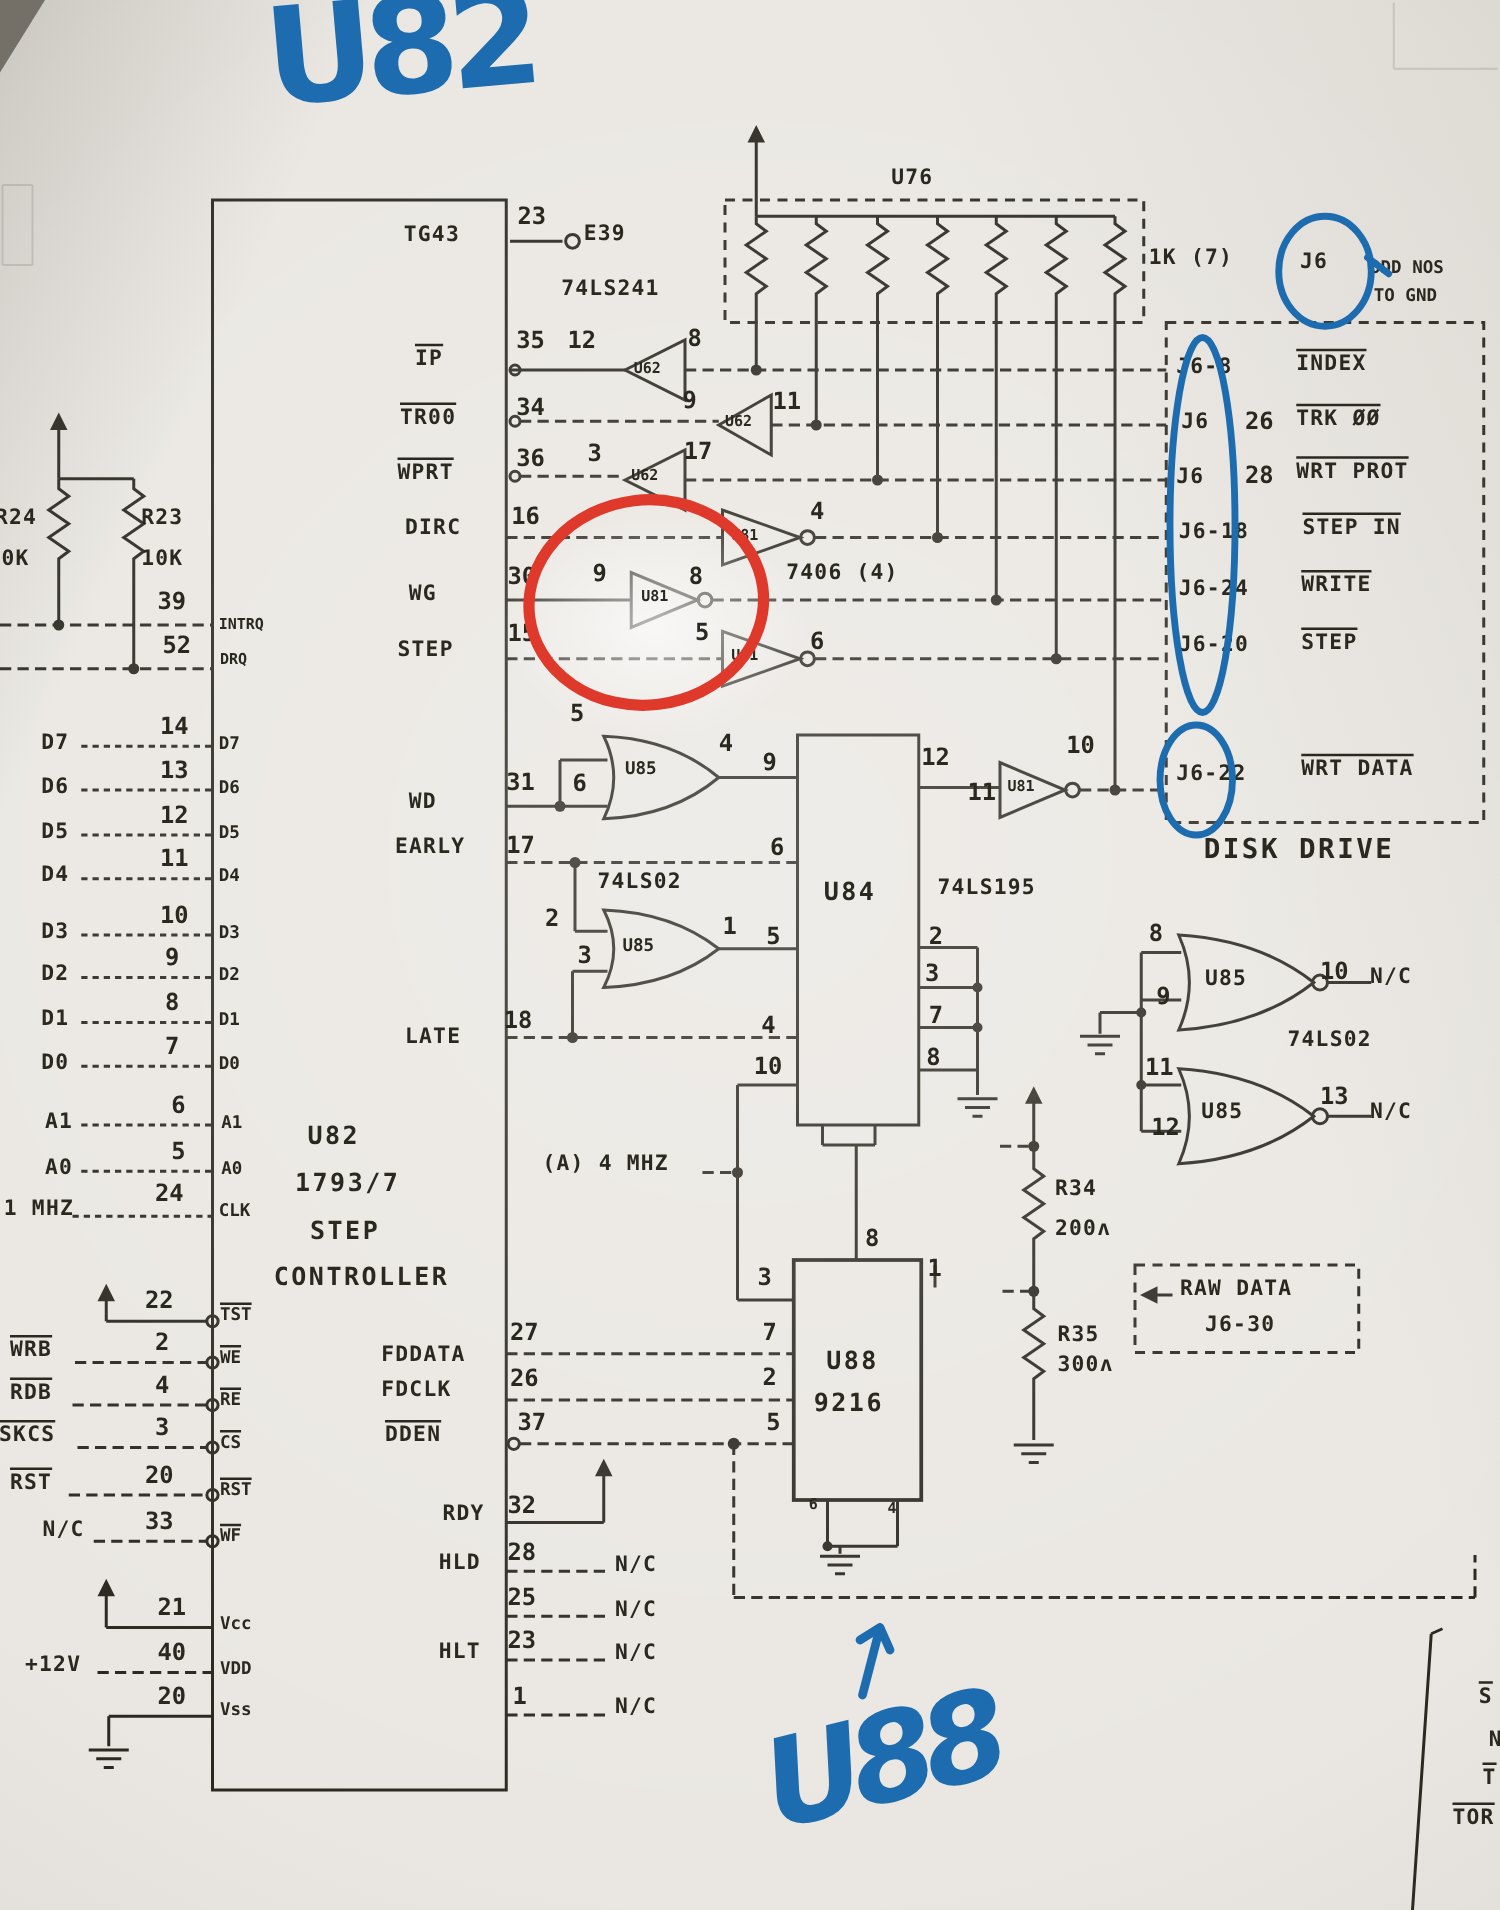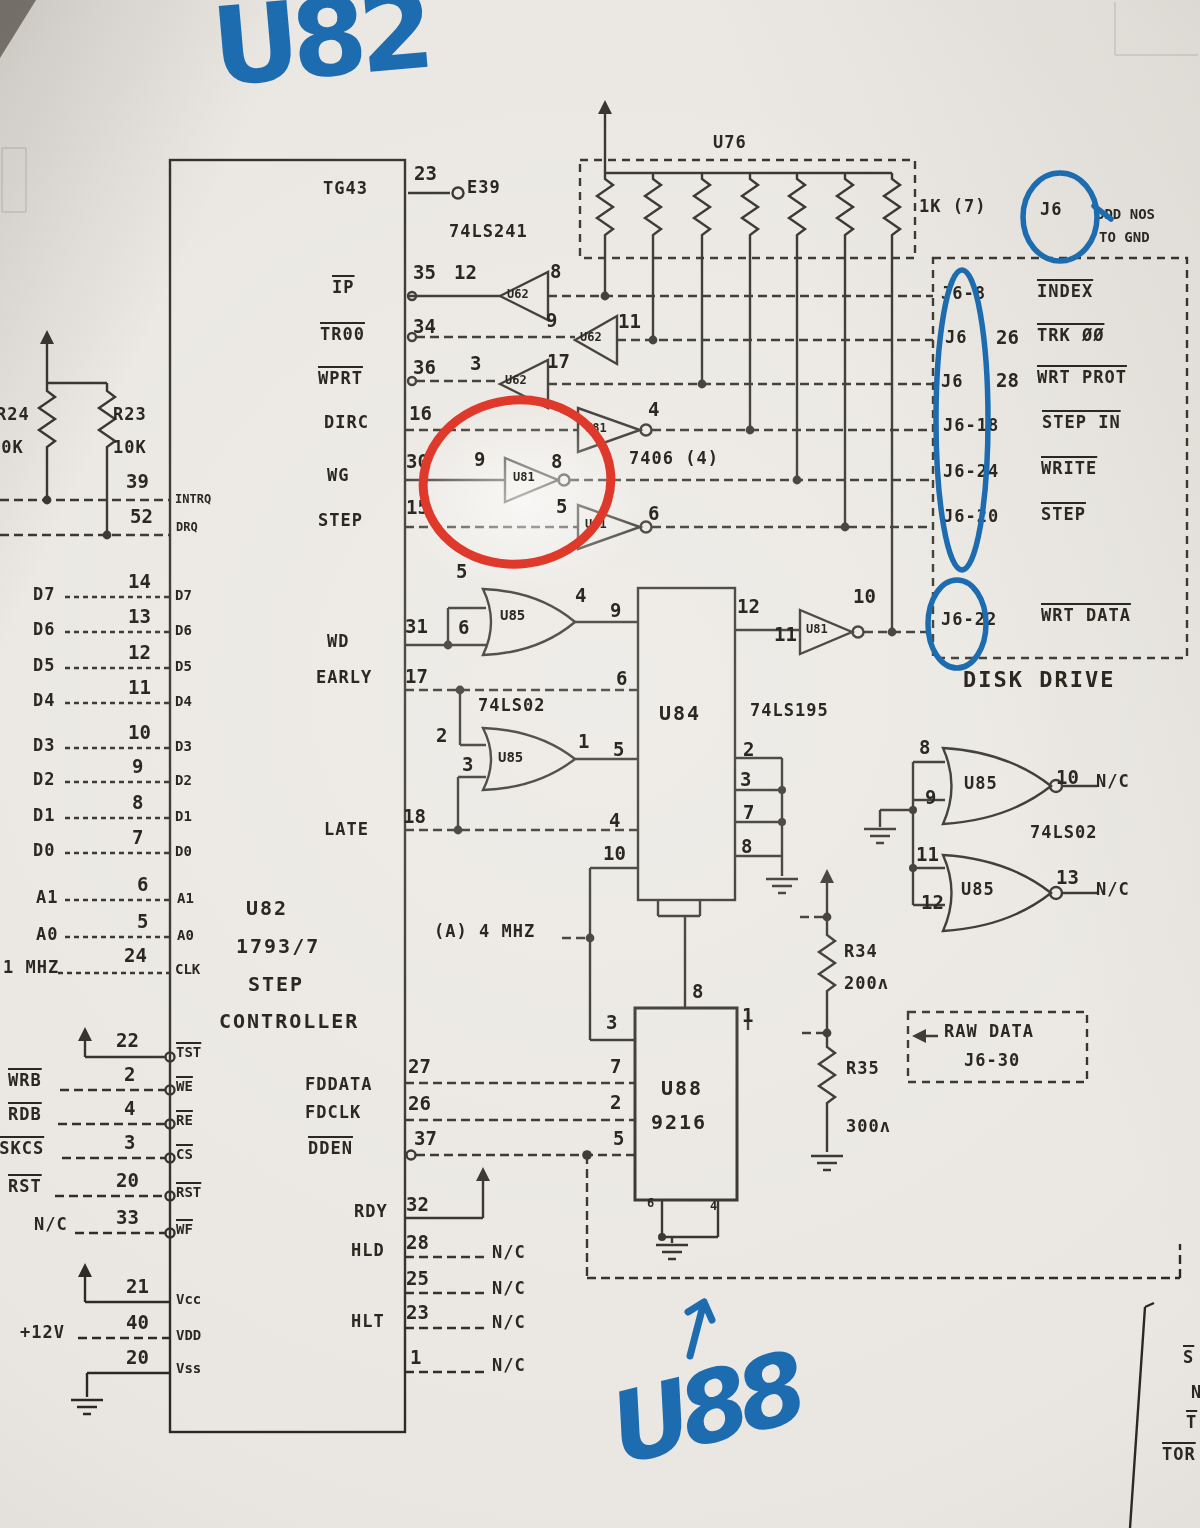--- a/index.html
+++ b/index.html
@@ -331,21 +331,21 @@
   <span class="t" style="left:1030px;top:822px">74LS02</span>
   <span class="t p" style="left:916px;top:843px">11</span>
   <span class="t p" style="left:921px;top:891px">12</span>
   <span class="t" style="left:961px;top:879px">U85</span>
   <span class="t p" style="left:1056px;top:866px">13</span>
   <span class="t" style="left:1096px;top:879px">N/C</span>
 
   <span class="t" style="left:844px;top:941px">R34</span>
   <span class="t" style="left:844px;top:973px">200ʌ</span>
   <span class="t" style="left:846px;top:1058px">R35</span>
-  <span class="t" style="left:846px;top:1116px">300ʌ</span>
+  <span class="t" style="left:846px;top:1082px">300ʌ</span>
   <span class="t" style="left:944px;top:1021px">RAW DATA</span>
   <span class="t" style="left:964px;top:1050px">J6-30</span>
 
   <span class="t p" style="left:116px;top:1029px">22</span>
   <span class="t m ov" style="left:176px;top:1044px">TST</span>
   <span class="t ov" style="left:8px;top:1070px">WRB</span>
   <span class="t p" style="left:124px;top:1063px">2</span>
   <span class="t m ov" style="left:176px;top:1078px">WE</span>
   <span class="t ov" style="left:8px;top:1104px">RDB</span>
   <span class="t p" style="left:124px;top:1097px">4</span>

